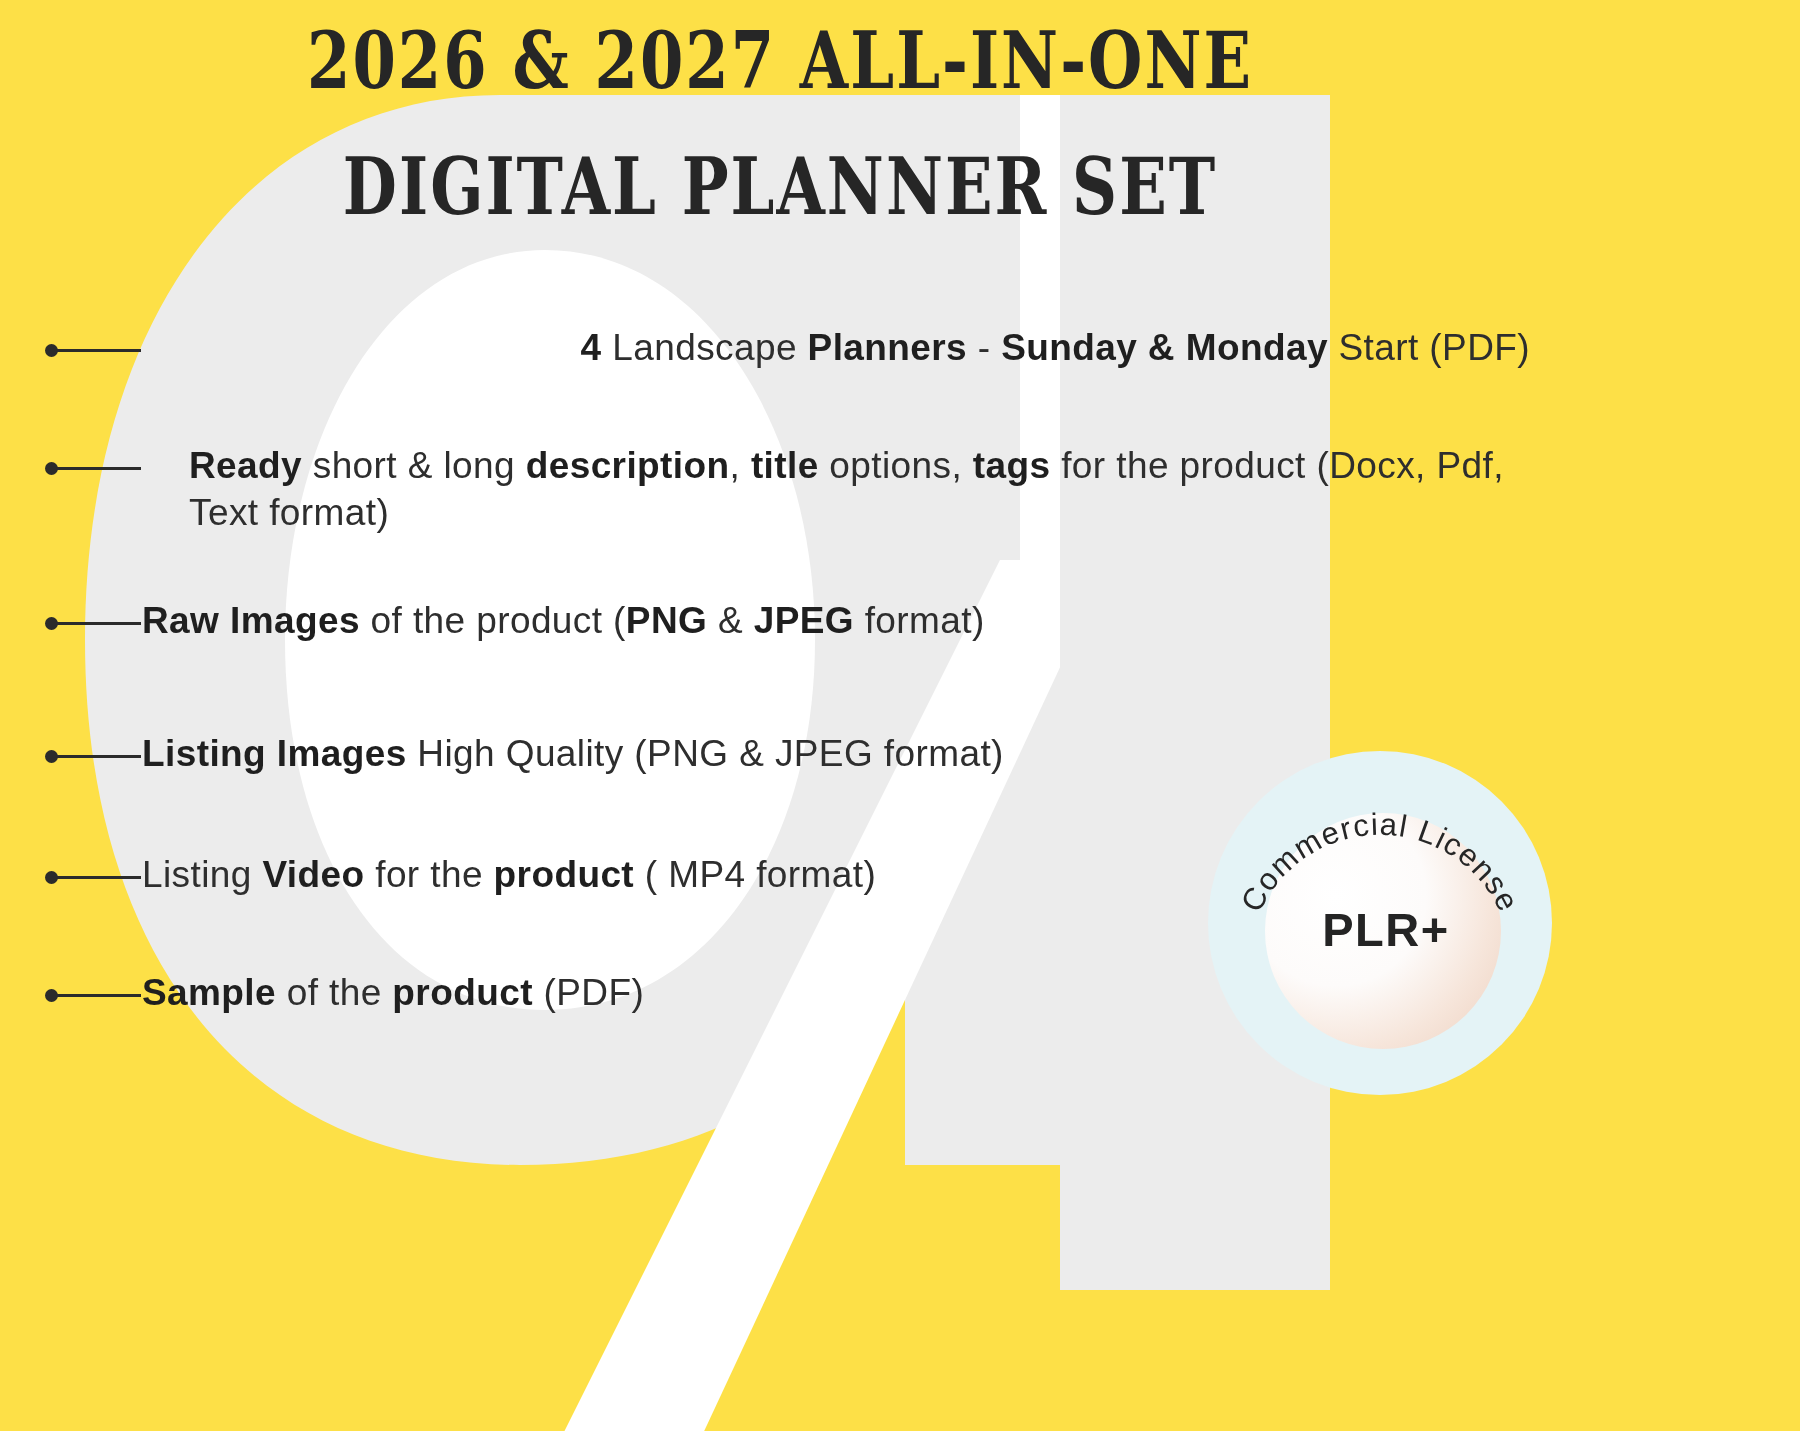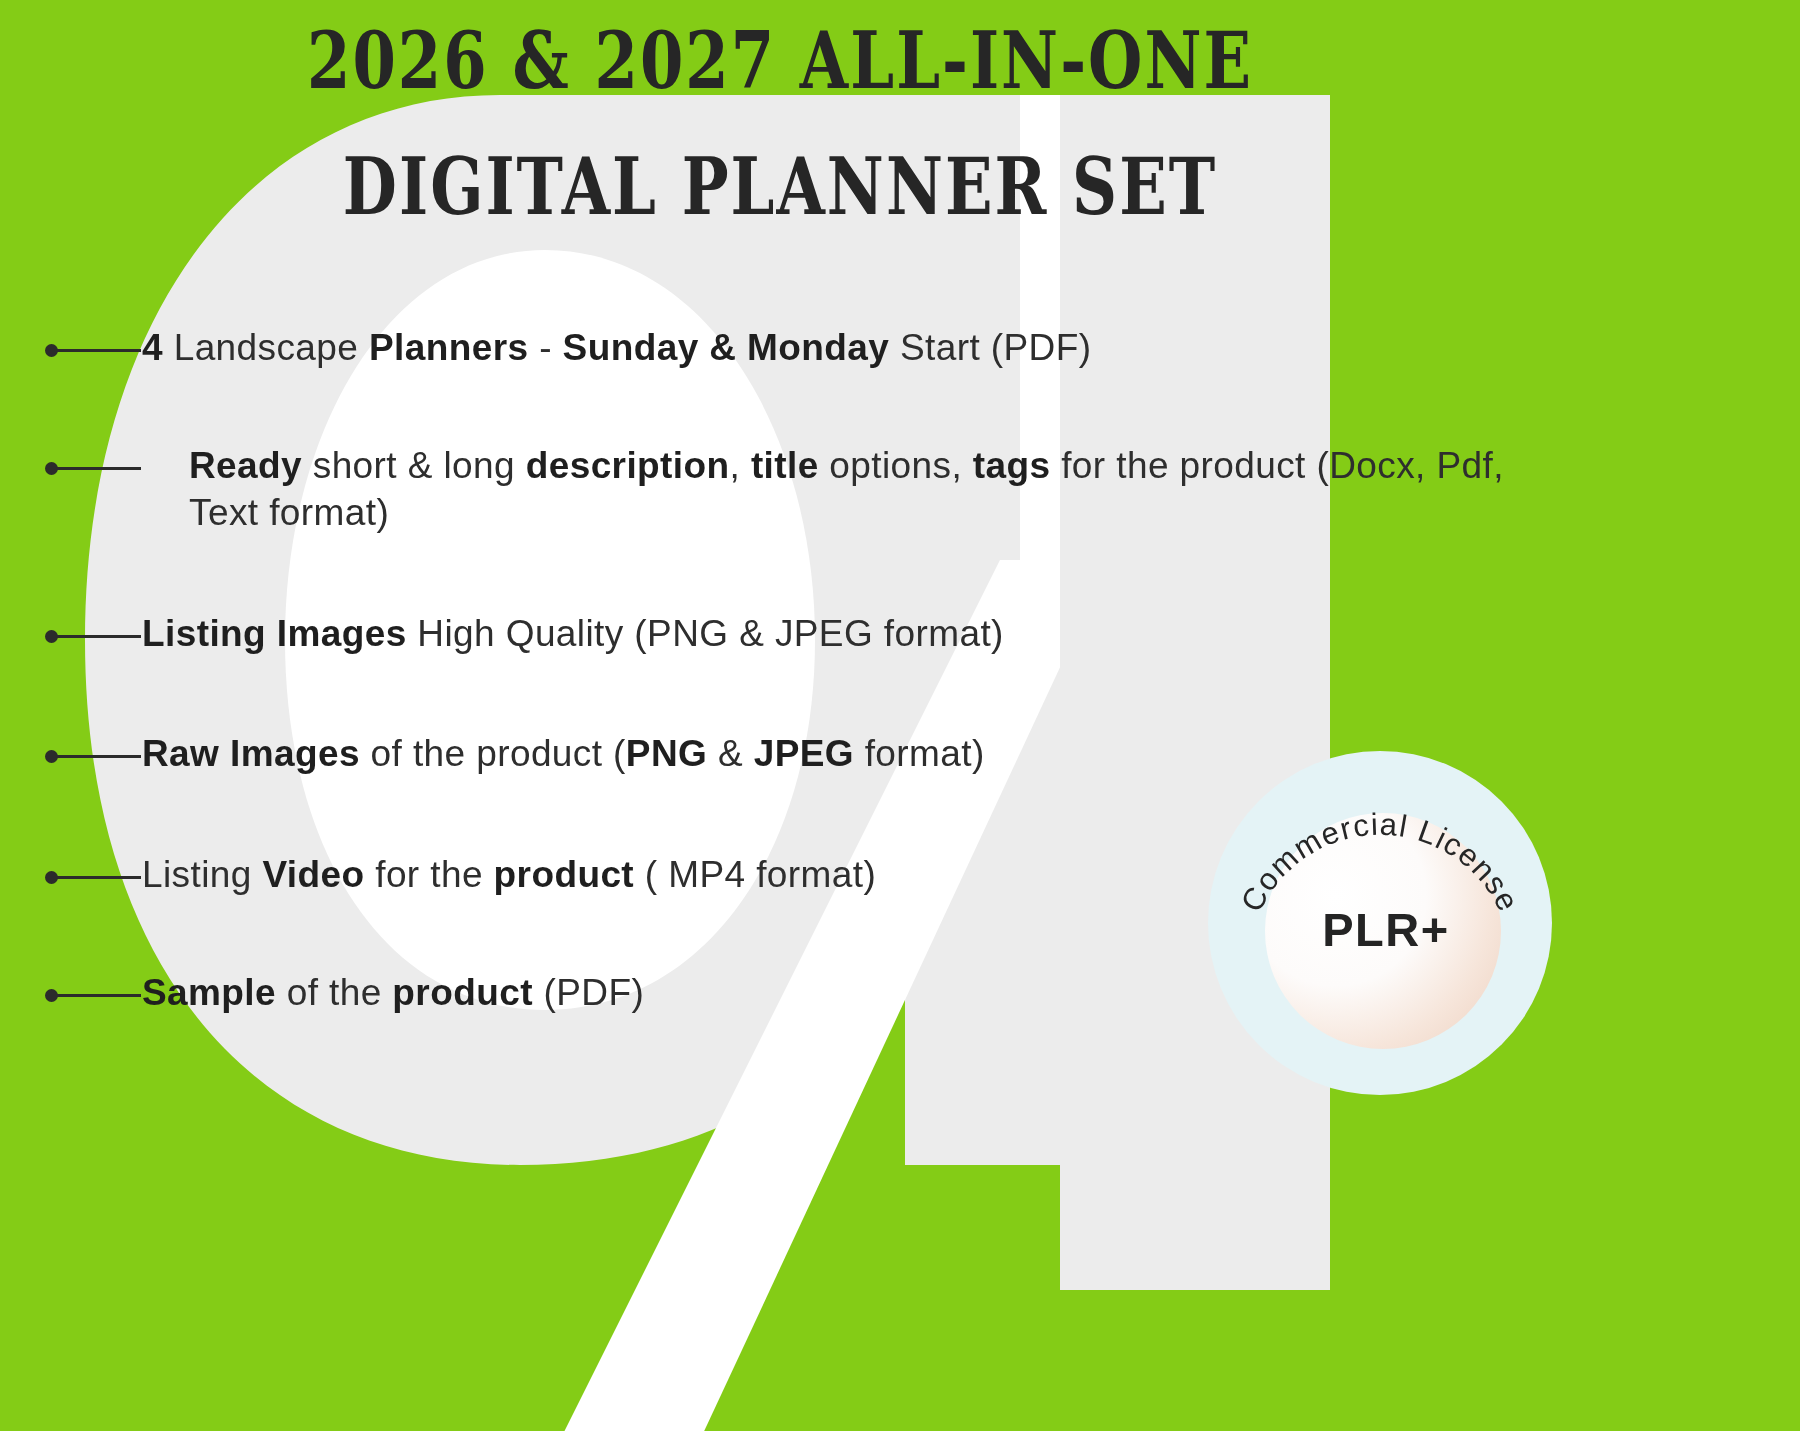--- a/index.html
+++ b/index.html
@@ -12,21 +12,21 @@
     background: #ffffff;
     font-family: "Liberation Sans", sans-serif;
     overflow: hidden;
     position: relative;
   }
 
   #page {
     position: relative;
     width: 1800px;
     height: 1431px;
-    background: #84cc16;
+    background: #fde047;
     overflow: hidden;
   }
 
   
   #watermark {
     position: absolute;
     left: 0;
     top: 0;
     width: 1800px;
     height: 1431px;
@@ -106,21 +106,21 @@
     color: #2e2e2e;
     letter-spacing: 0.4px;
     padding-right: 30px;
   }
   .feature-text b {
     font-weight: 700;
     color: #1f1f1f;
   }
 
   
-  #row-0 { margin-top: 0px; }
+  #row-0 { margin-top: 0px; text-align: right; }
   #row-1 { margin-top: 58px; gap: 47px; }
   #row-2 { margin-top: 73px; }
   #row-3 { margin-top: 60px; }
   #row-4 { margin-top: 61px; }
   #row-5 { margin-top: 58px; }
 
   
   #plr-badge {
     position: absolute;
     left: 1205px;
@@ -202,34 +202,34 @@
     </div>
 
     <div class="feature-row" id="row-1">
       <div class="bullet-marker">
         <div class="bullet-dot"></div>
           <div class="bullet-line"></div>
       </div>
       <div class="feature-text"><b>Ready</b><span> short &amp; long </span><b>description</b><span>, </span><b>title</b><span> options, </span><b>tags</b><span> for the product (Docx, Pdf, Text format)</span></div>
     </div>
 
+    <div class="feature-row" id="row-3">
+      <div class="bullet-marker">
+        <div class="bullet-dot"></div>
+          <div class="bullet-line"></div>
+      </div>
+      <div class="feature-text"><b>Raw Images</b><span> of the product (</span><b>PNG</b><span> &amp; </span><b>JPEG</b><span> format)</span></div>
+    </div>
+
     <div class="feature-row" id="row-2">
       <div class="bullet-marker">
         <div class="bullet-dot"></div>
           <div class="bullet-line"></div>
       </div>
       <div class="feature-text"><b>Listing Images</b><span> High Quality (PNG &amp; JPEG format)</span></div>
-    </div>
-
-    <div class="feature-row" id="row-3">
-      <div class="bullet-marker">
-        <div class="bullet-dot"></div>
-          <div class="bullet-line"></div>
-      </div>
-      <div class="feature-text"><b>Raw Images</b><span> of the product (</span><b>PNG</b><span> &amp; </span><b>JPEG</b><span> format)</span></div>
     </div>
 
     <div class="feature-row" id="row-4">
       <div class="bullet-marker">
         <div class="bullet-dot"></div>
           <div class="bullet-line"></div>
       </div>
       <div class="feature-text"><span>Listing </span><b>Video</b><span> for the </span><b>product</b><span>  ( MP4 format)</span></div>
     </div>
 

